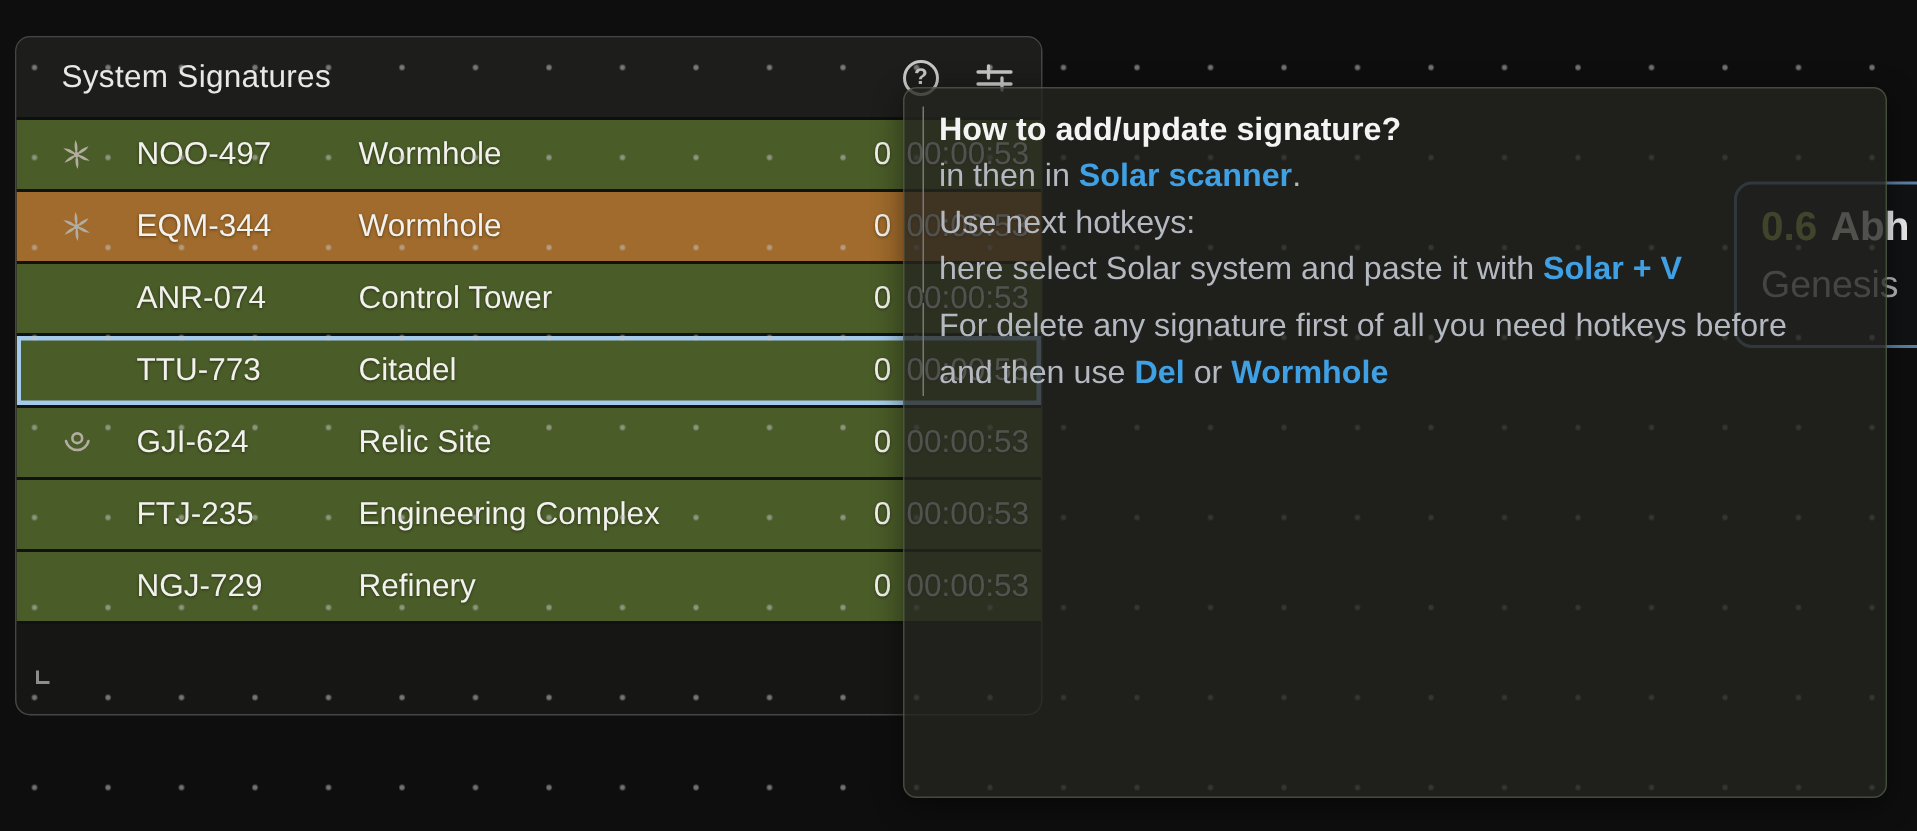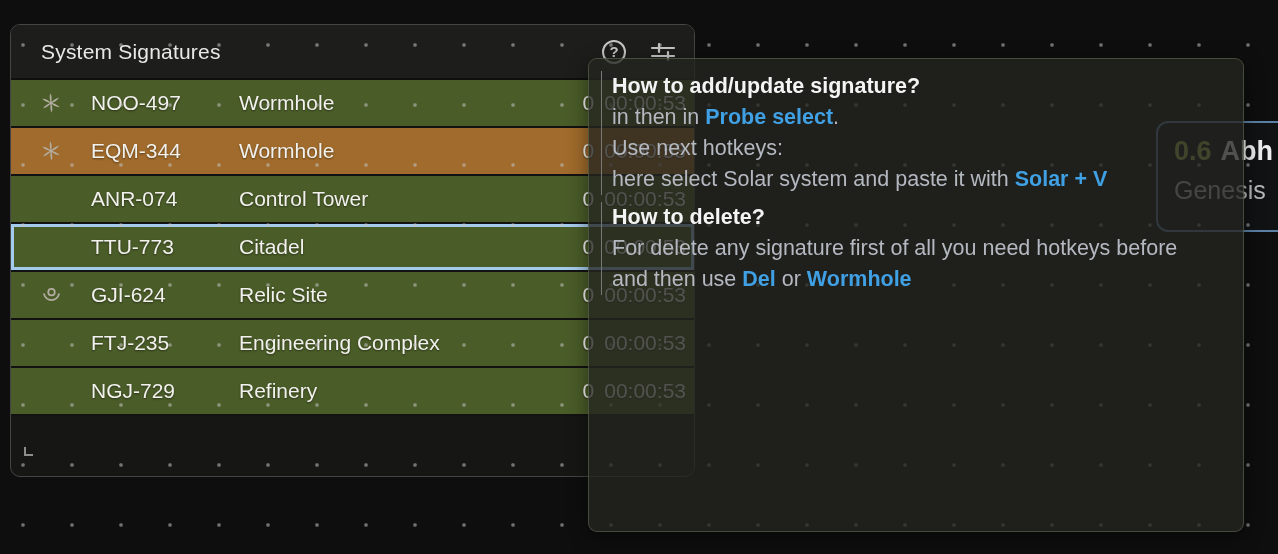--- a/index.html
+++ b/index.html
@@ -74,21 +74,21 @@
 
   
   .dots-layer{
     position:absolute; inset:0; z-index:3; pointer-events:none;
     background-image:radial-gradient(circle at 2px 2px, rgba(195,195,195,.55) 1.2px, rgba(195,195,195,0) 2.4px);
     background-size:49px 60px; background-position:21px 43px;
   }
 
   
   .tooltip{
-    position:absolute; left:588px; top:58px; width:656px; height:474px;
+    position:absolute; left:602px; top:58px; width:656px; height:474px;
     background:rgba(36,36,32,.78);
     border:1px solid rgba(112,130,100,.45); border-radius:9px;
     padding:12px 18px 12px 12px; z-index:4;
     box-shadow:0 5px 20px rgba(0,0,0,.45);
   }
   .help-section{border-left:1px solid #787878; padding-left:10px; margin-bottom:7px;}
   .help-title{color:#f4f4f4; font-weight:bold; font-size:21.5px; line-height:31px;}
   .help-line{color:#b4b8c0; font-size:21.5px; line-height:31px;}
   .seg-key{color:var(--hotkey-blue); font-weight:bold;}
 </style>
@@ -220,23 +220,22 @@
     <div class="resize-corner"></div>
   </div>
 </div>
 
 <div class="dots-layer"></div>
 
 <div class="tooltip">
   <div>
       <div class="help-section">
         <div class="help-title">How to add/update signature?</div>
-        <div class="help-line"><span class="seg-text">in then in </span><span class="seg-key">Probe select</span><span class="seg-text">.</span></div>
+        <div class="help-line"><span class="seg-text">in then in </span><span class="seg-key">Solar scanner</span><span class="seg-text">.</span></div>
         <div class="help-line"><span class="seg-text">Use next hotkeys:</span></div>
         <div class="help-line"><span class="seg-text">here select Solar system and paste it with </span><span class="seg-key">Solar + V</span></div>
       </div>
       <div class="help-section">
-        <div class="help-title">How to delete?</div>
         <div class="help-line"><span class="seg-text">For delete any signature first of all you need hotkeys before</span></div>
         <div class="help-line"><span class="seg-text">and then use </span><span class="seg-key">Del</span><span class="seg-text"> or </span><span class="seg-key">Wormhole</span></div>
       </div>
     </div>
 </div>
 
 </body></html>

